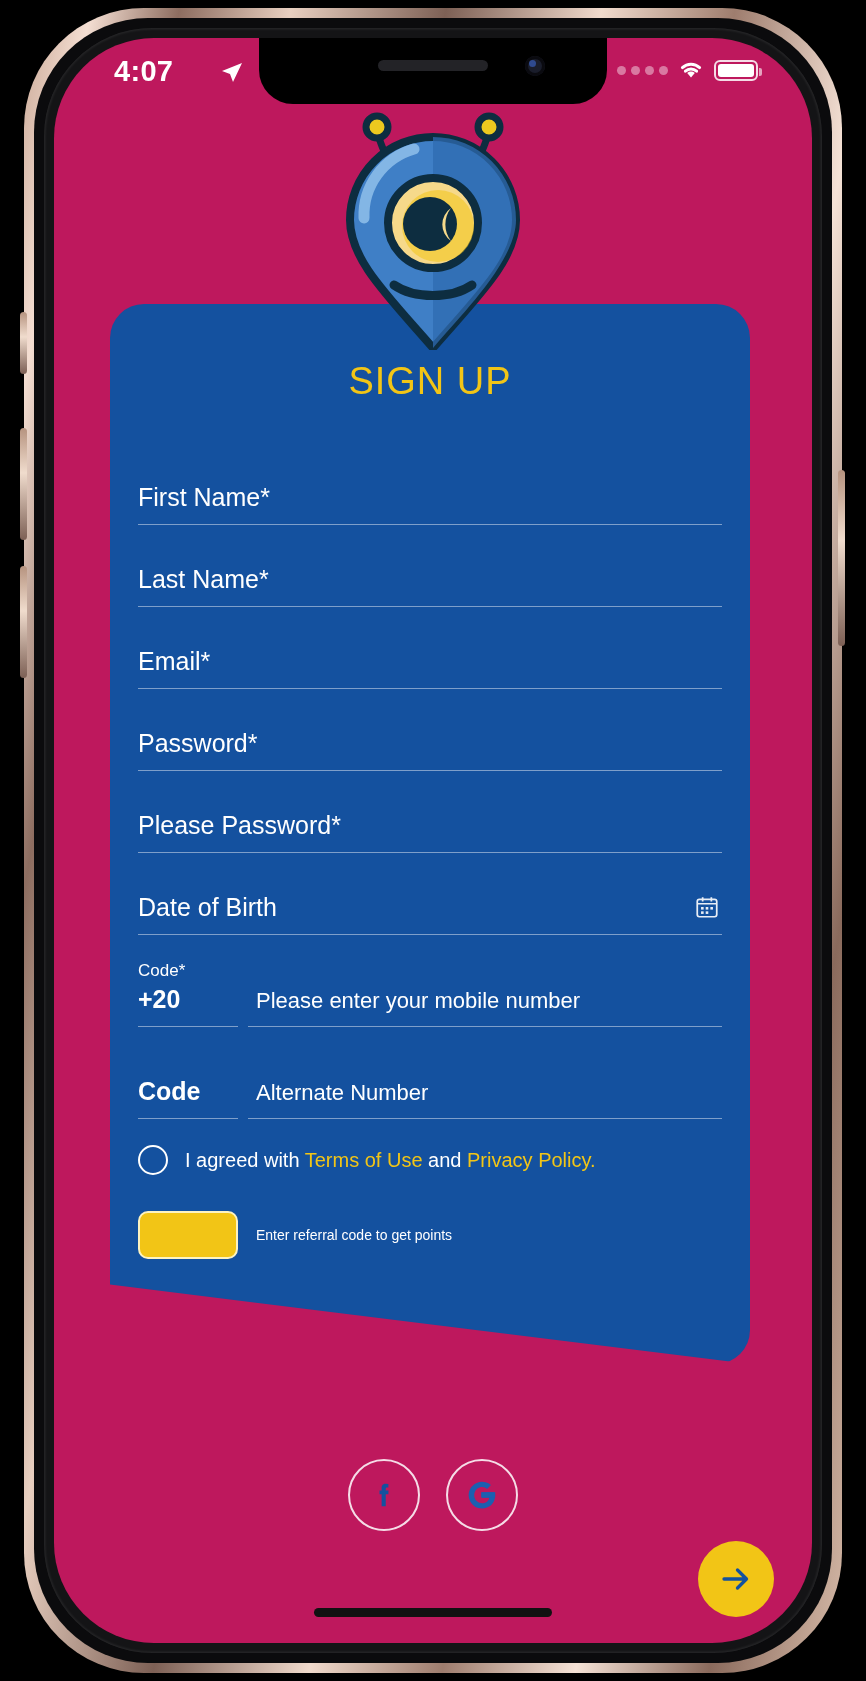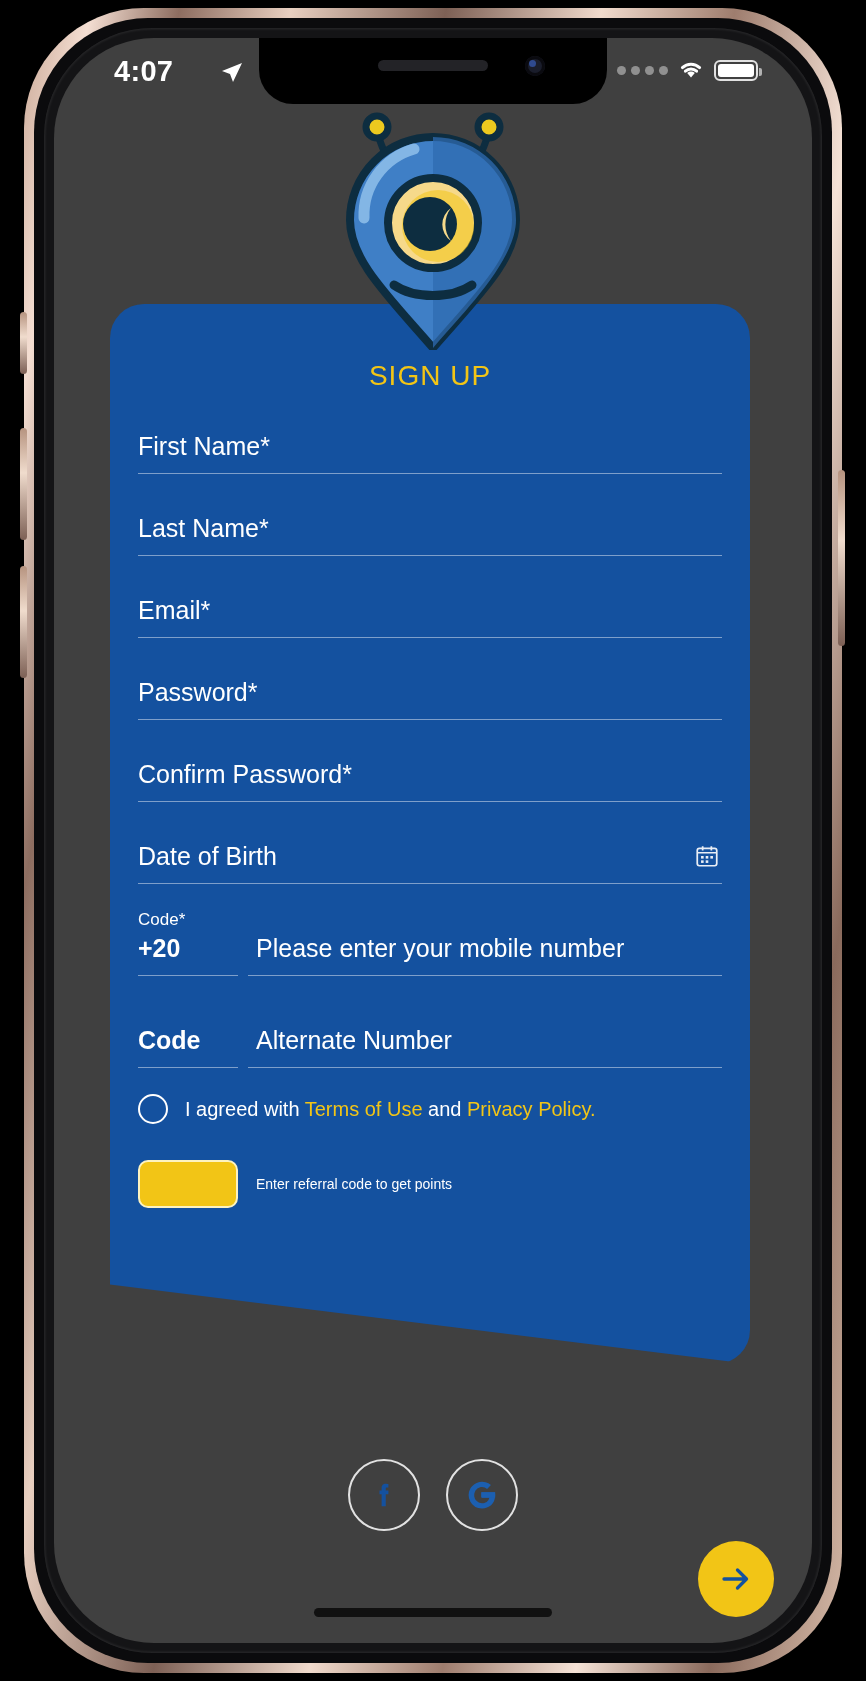--- a/index.html
+++ b/index.html
@@ -31,21 +31,21 @@
     width: 778px; height: 1625px;
     border-radius: 108px;
     background: #141416;
     box-shadow: inset 0 0 3px 1px rgba(255,255,255,.10);
   }
   .screen {
     position: absolute; left: 54px; top: 38px;
     width: 758px; height: 1605px;
     border-radius: 100px;
     overflow: hidden;
-    background: #404040;
+    background: #be185d;
   }
 
   
   .btn-side {
     position: absolute; width: 7px; border-radius: 4px;
     background: linear-gradient(180deg,#b6937f,#f0dccd 40%,#7d6055 100%);
   }
   .btn-mute   { left: 20px; top: 312px;  height: 62px; }
   .btn-volup  { left: 20px; top: 428px;  height: 112px; }
   .btn-voldn  { left: 20px; top: 566px;  height: 112px; }
@@ -119,22 +119,22 @@
     width: 640px; height: 1060px;
     background: #14519f;
     border-radius: 34px;
     z-index: 10;
     -webkit-clip-path: polygon(0 0, 100% 0, 100% 100%, 0 92.5%);
     clip-path: polygon(0 0, 100% 0, 100% 100%, 0 92.5%);
     padding: 0 28px;
   }
   .card-title {
     text-align: center; color: #f2c516;
-    font-size: 28px; letter-spacing: 1px;
-    margin-top: 56px; 
+    font-size: 38px; letter-spacing: 1px;
+    margin-top: 56px; margin-bottom: 40px;
   }
 
   .field {
     position: relative;
     height: 82px;
     border-bottom: 1px solid rgba(255,255,255,.45);
     display: flex; align-items: flex-end;
   }
   .field .ph {
     color: #fff; font-size: 25px; padding-bottom: 12px;
@@ -152,21 +152,21 @@
     height: 100%; display: flex; flex-direction: column; justify-content: flex-end;
   }
   .phone-code .mini {
     color: #fff; font-size: 17px; padding-bottom: 4px;
   }
   .phone-code .val { color: #fff; font-size: 25px; padding-bottom: 12px; font-weight: bold; }
   .phone-num {
     flex: 1; border-bottom: 1px solid rgba(255,255,255,.45);
     height: 100%; display: flex; align-items: flex-end;
   }
-  .phone-num .ph { color: #fff; font-size: 25px; padding-bottom: 12px; padding-left: 8px; }
+  .phone-num .ph { color: #fff; font-size: 22px; padding-bottom: 12px; padding-left: 8px; }
 
   
   .terms {
     display: flex; align-items: center; gap: 17px;
     margin-top: 26px;
   }
   .radio {
     width: 30px; height: 30px; border-radius: 50%;
     border: 2px solid #fff; flex: none;
   }
@@ -287,21 +287,21 @@
 
       <div class="field">
         <span class="ph">Email*</span>
       </div>
 
       <div class="field">
         <span class="ph">Password*</span>
       </div>
 
       <div class="field">
-        <span class="ph">Confirm Password*</span>
+        <span class="ph">Please Password*</span>
       </div>
 
       <div class="field">
         <span class="ph">Date of Birth</span>
         <span class="cal-icon">
           <svg width="26" height="26" viewBox="0 0 24 24" fill="none" stroke="#e9eef6" stroke-width="1.6">
             <rect x="3" y="5" width="18" height="16" rx="2"></rect>
             <path d="M3 9h18M8 3v4M16 3v4"></path>
             <g fill="#e9eef6" stroke="none">
               <rect x="6.5" y="12" width="2.4" height="2.4"></rect>

